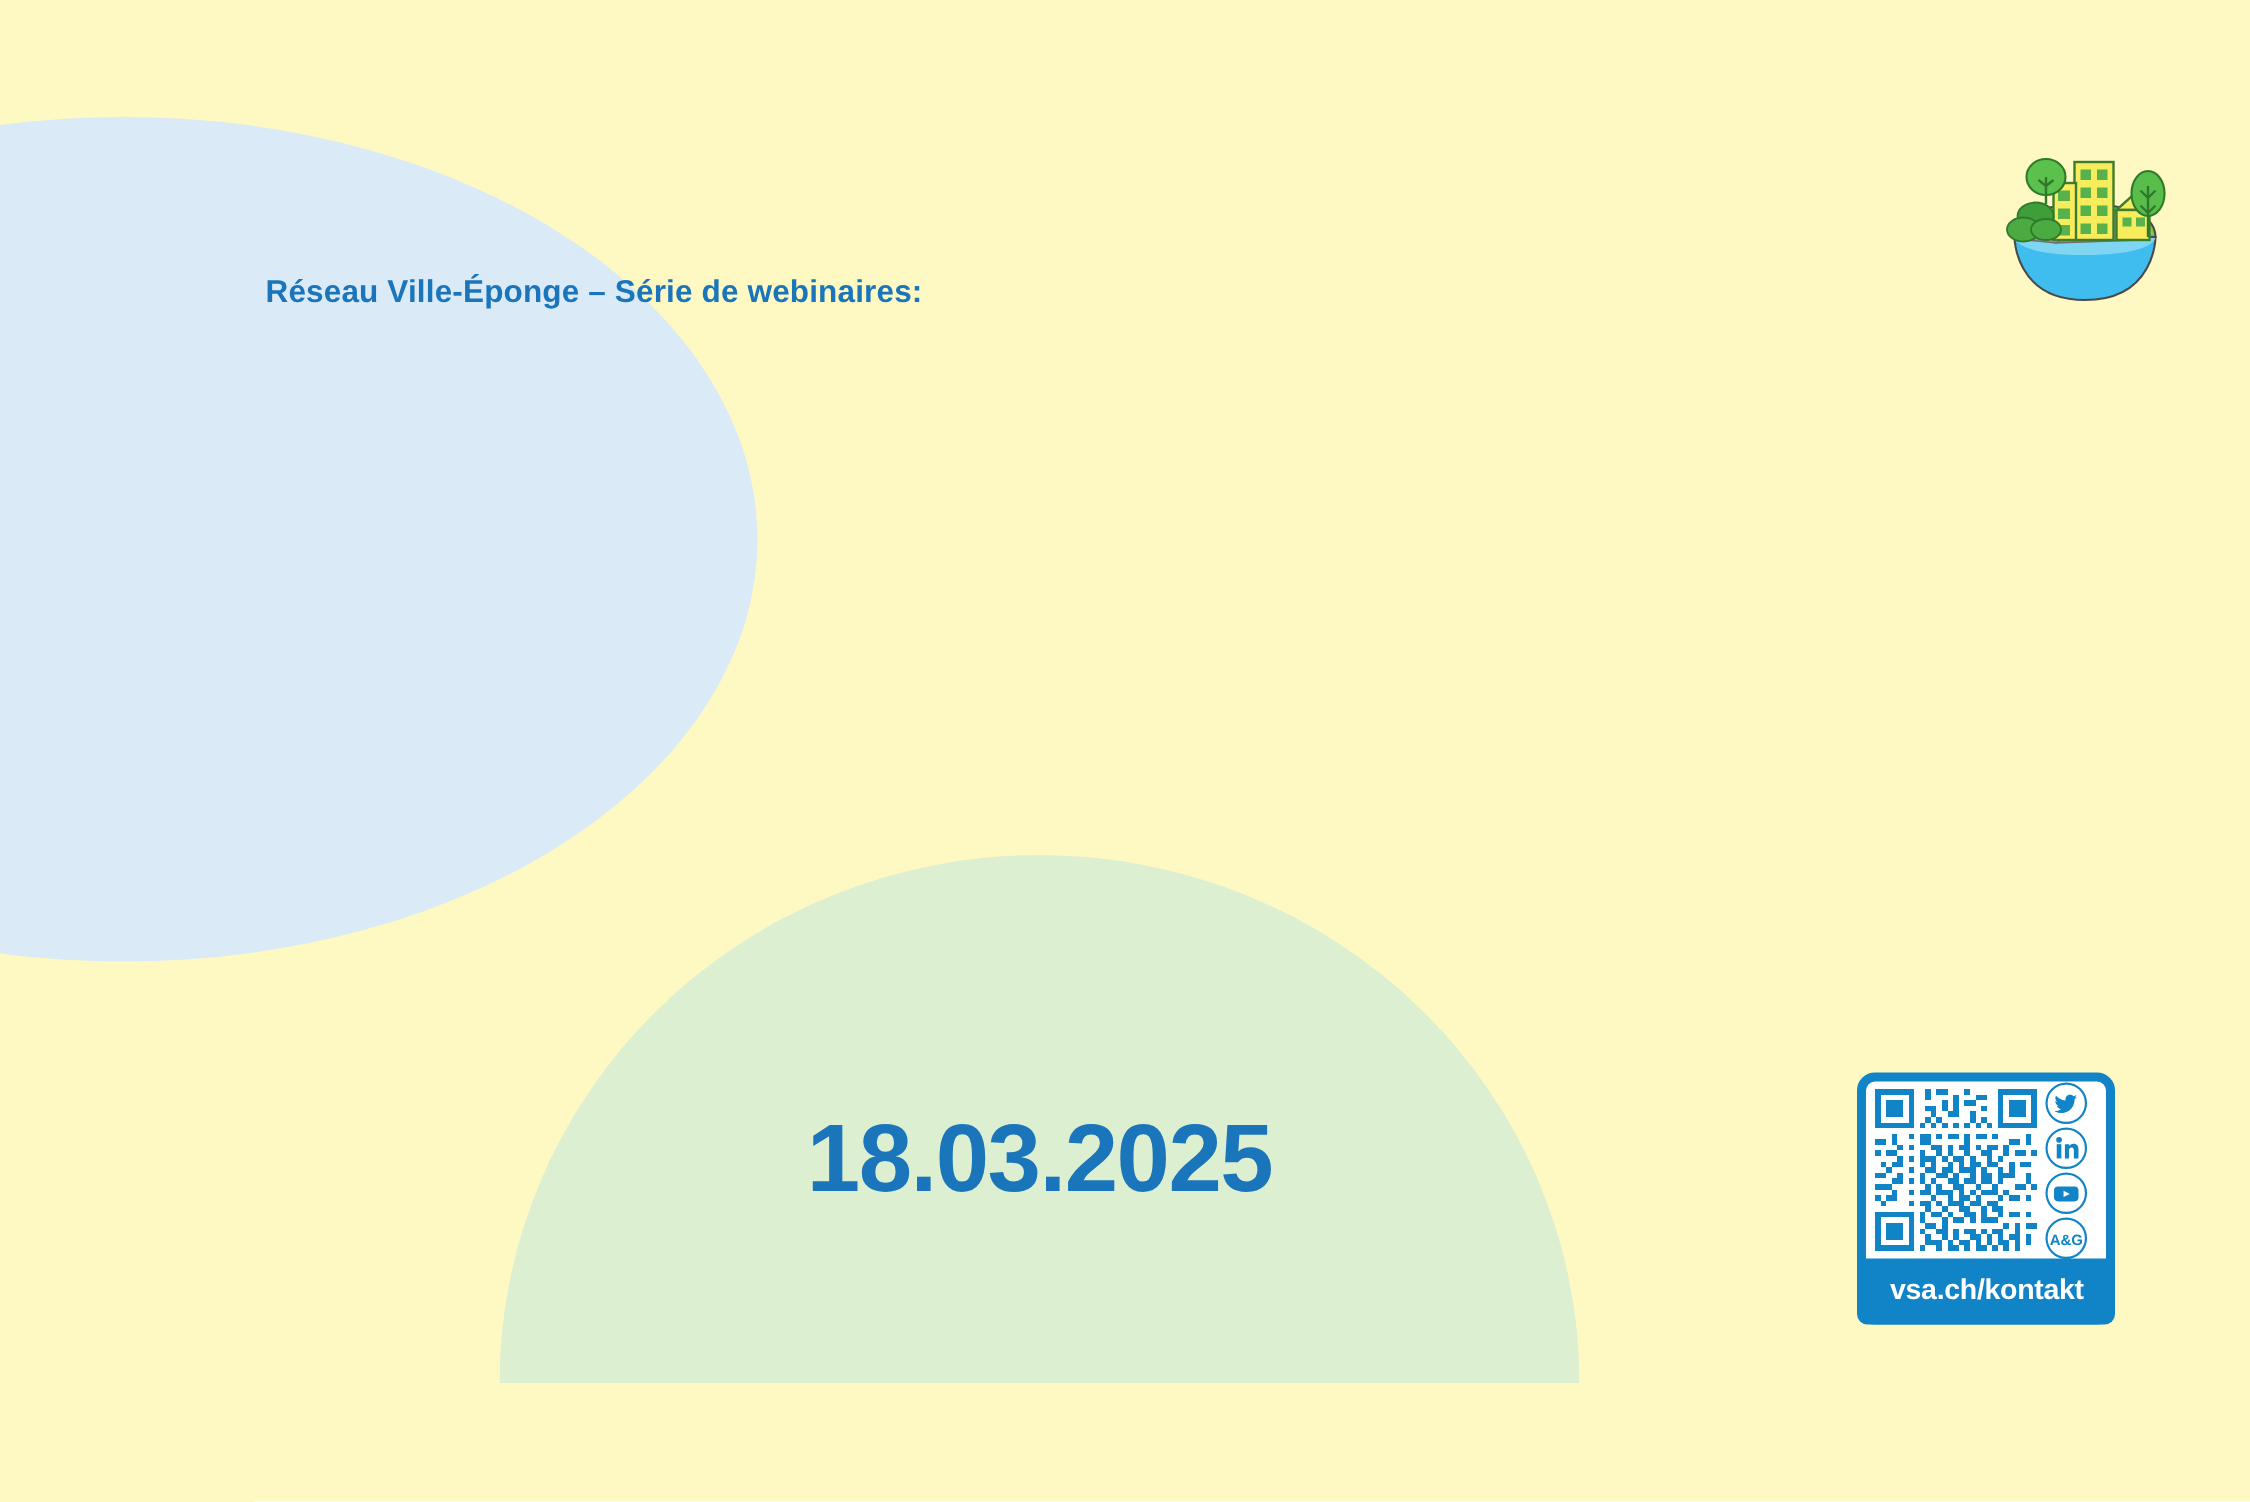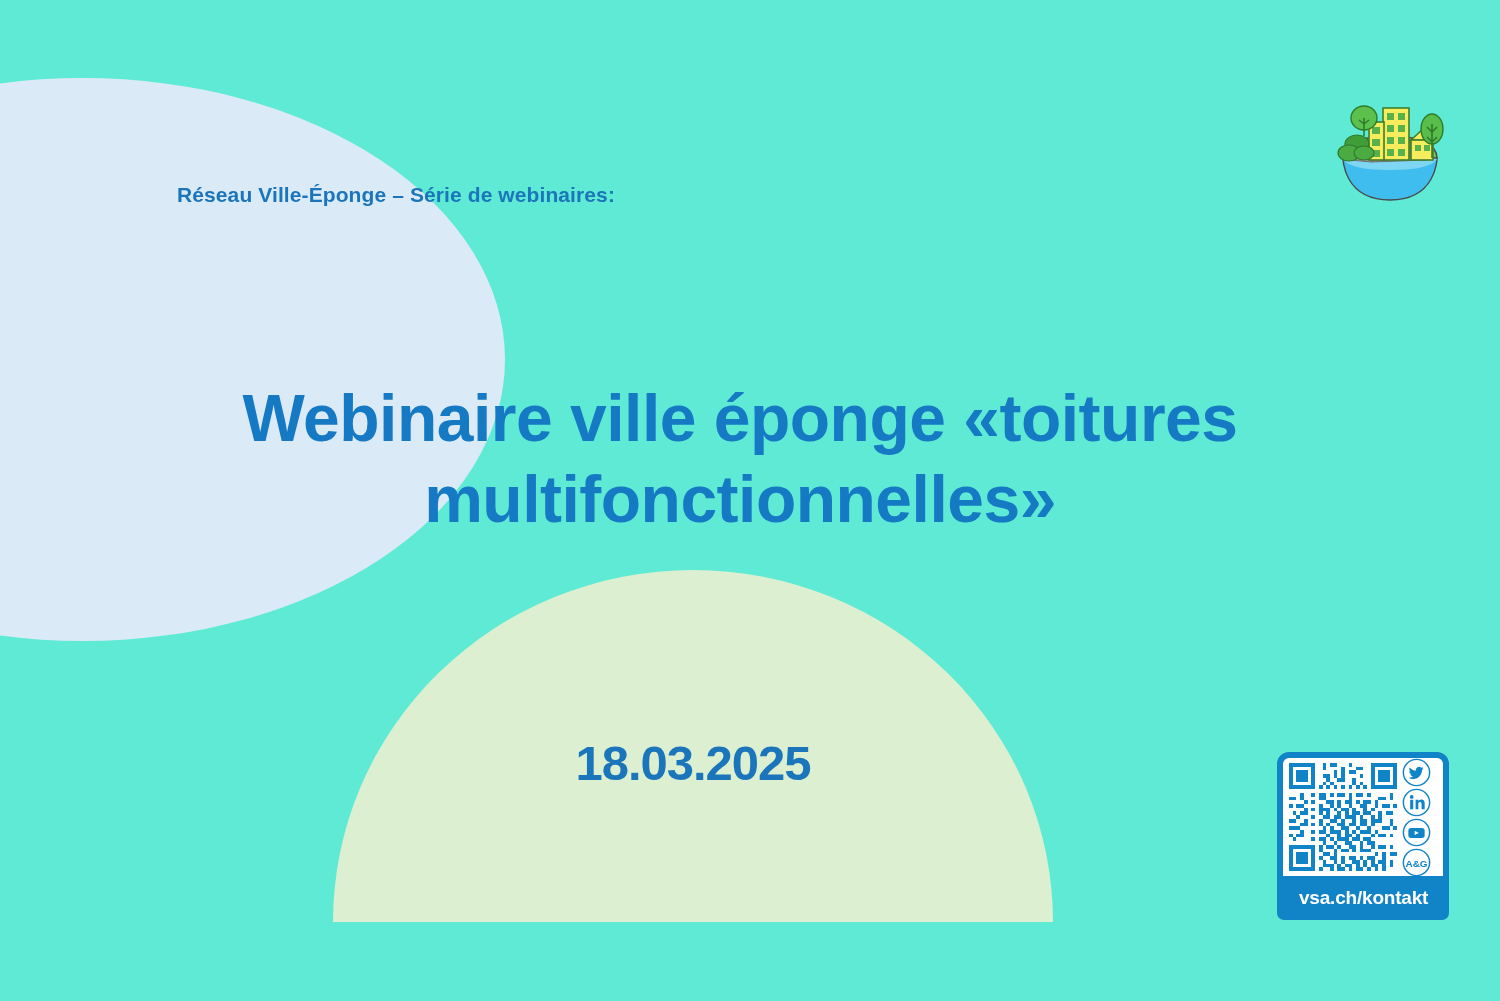--- a/index.html
+++ b/index.html
@@ -9,21 +9,21 @@
     background: #ffffff;
   }
   body {
     font-family: "Liberation Sans", sans-serif;
   }
 
   #slide {
     position: relative;
     width: 1500px;
     height: 1001px;
-    background: #5eead4;
+    background: #fef9c3;
     overflow: hidden;
   }
 
   
   .blob-layer {
     position: absolute;
     inset: 0;
     overflow: hidden;
     pointer-events: none;
   }
@@ -75,43 +75,42 @@
     color: #1679c4;
     letter-spacing: -0.5px;
   }
 
   .date {
     position: absolute;
     left: 333px;
     top: 735px;
     width: 720px;
     text-align: center;
-    font-size: 49px;
+    font-size: 64px;
     font-weight: 700;
     color: #1b75bb;
     letter-spacing: -1px;
   }
 
   
   .logo {
     position: absolute;
     left: 1331px;
     top: 96px;
     width: 118px;
     height: 108px;
   }
 
   
   .qr-badge {
     position: absolute;
     left: 1238px;
-    top: 752px;
+    top: 715px;
     width: 172px;
     height: 168px;
-    margin-left: 39px;
   }
   .qr-badge-frame {
     position: absolute;
     inset: 0;
     border: 6px solid #1184c8;
     border-radius: 12px;
     background: #ffffff;
     box-sizing: border-box;
   }
   .qr-badge-bar {
@@ -165,21 +164,20 @@
 
 <div id="slide">
 
   <div class="blob-layer">
     <div class="blob-blue"></div>
     <div class="blob-green"></div>
   </div>
 
   <div class="subtitle">Réseau Ville-Éponge – Série de webinaires:</div>
 
-  <div class="title">Webinaire ville éponge «toitures multifonctionnelles»</div>
 
   <div class="date">18.03.2025</div>
 
   <div class="logo">
     <svg viewBox="0 0 118 108" width="118" height="108">
 
       <path d="M12 62 C12 62 12 104 59 104 C106 104 106 62 106 62 Z" fill="#3fbdee" stroke="#4a4a4a" stroke-width="1.4"></path>
       <path d="M12 62 C12 62 12 74 59 74 C106 74 106 62 106 62 Z" fill="#7fd6f2" stroke="none"></path>
 
       <path d="M12 62 C12 48 30 40 59 40 C88 40 106 48 106 62 Z" fill="#7cc24b" stroke="#4a4a4a" stroke-width="1.4"></path>

